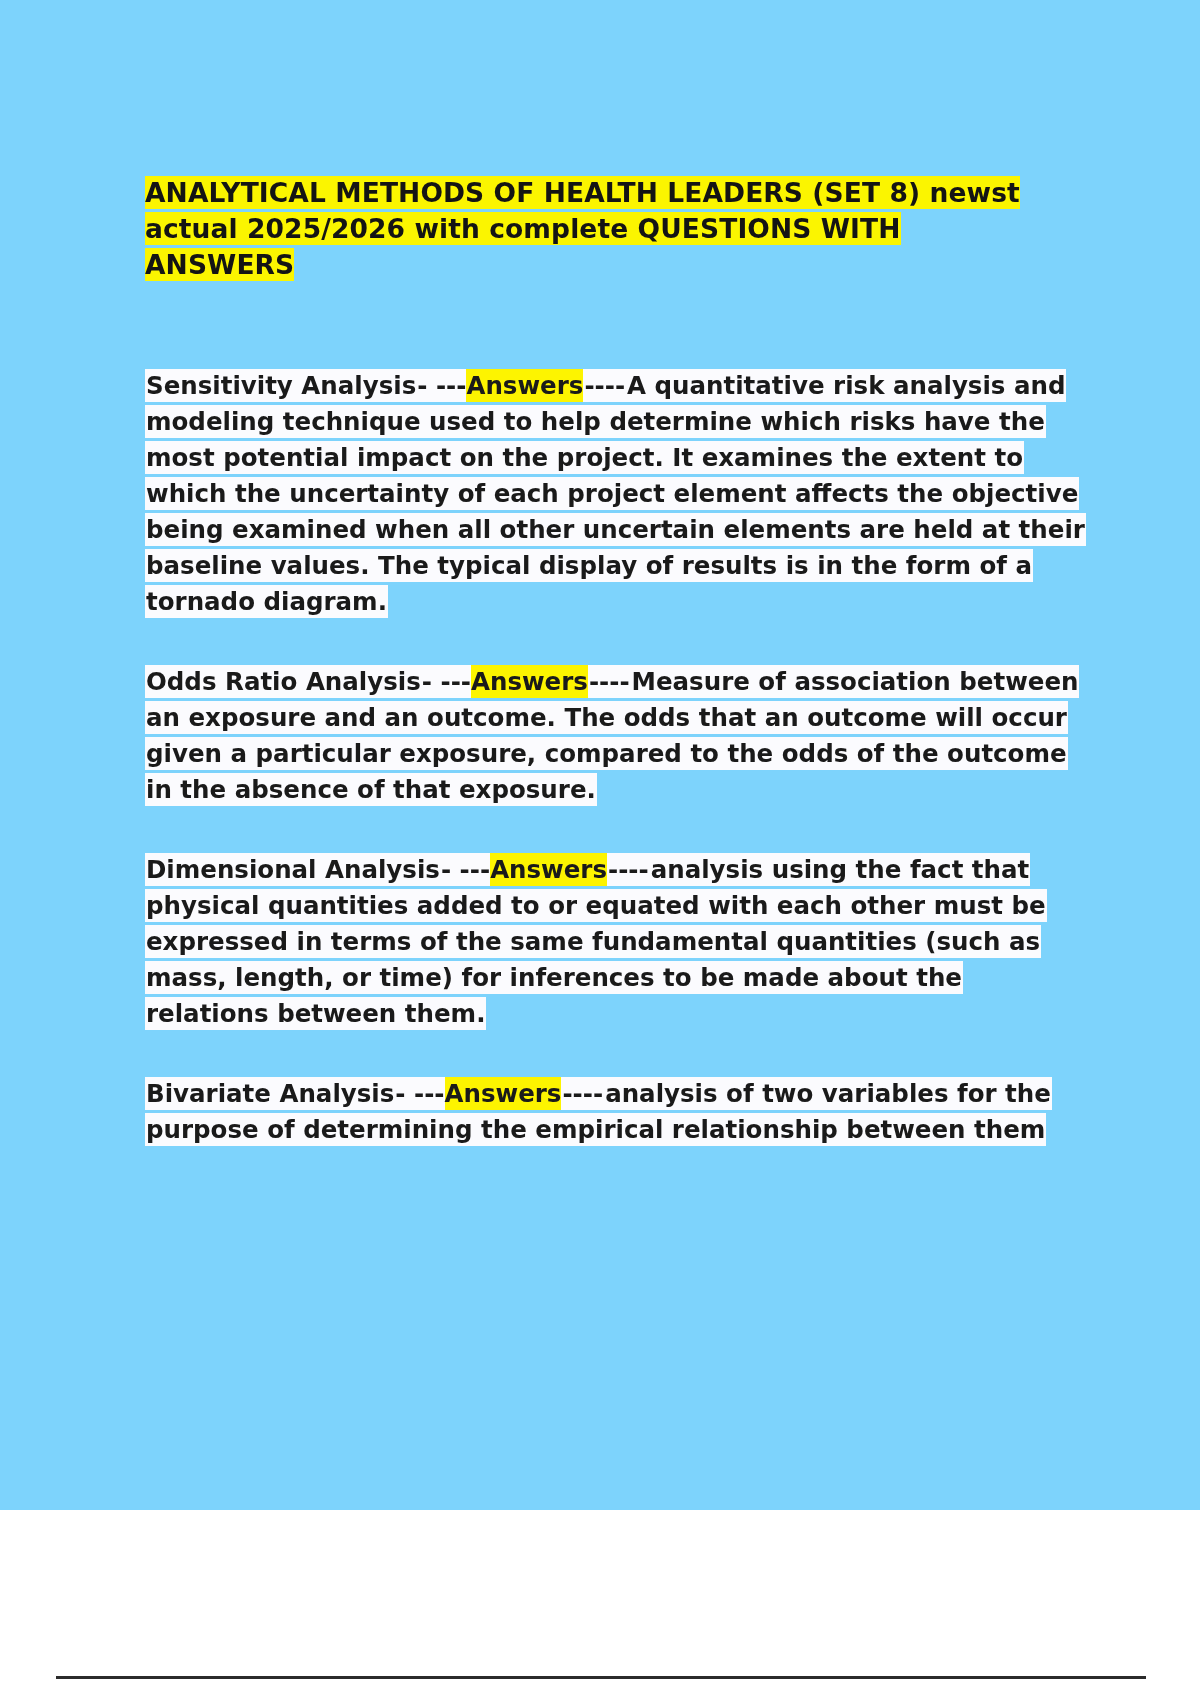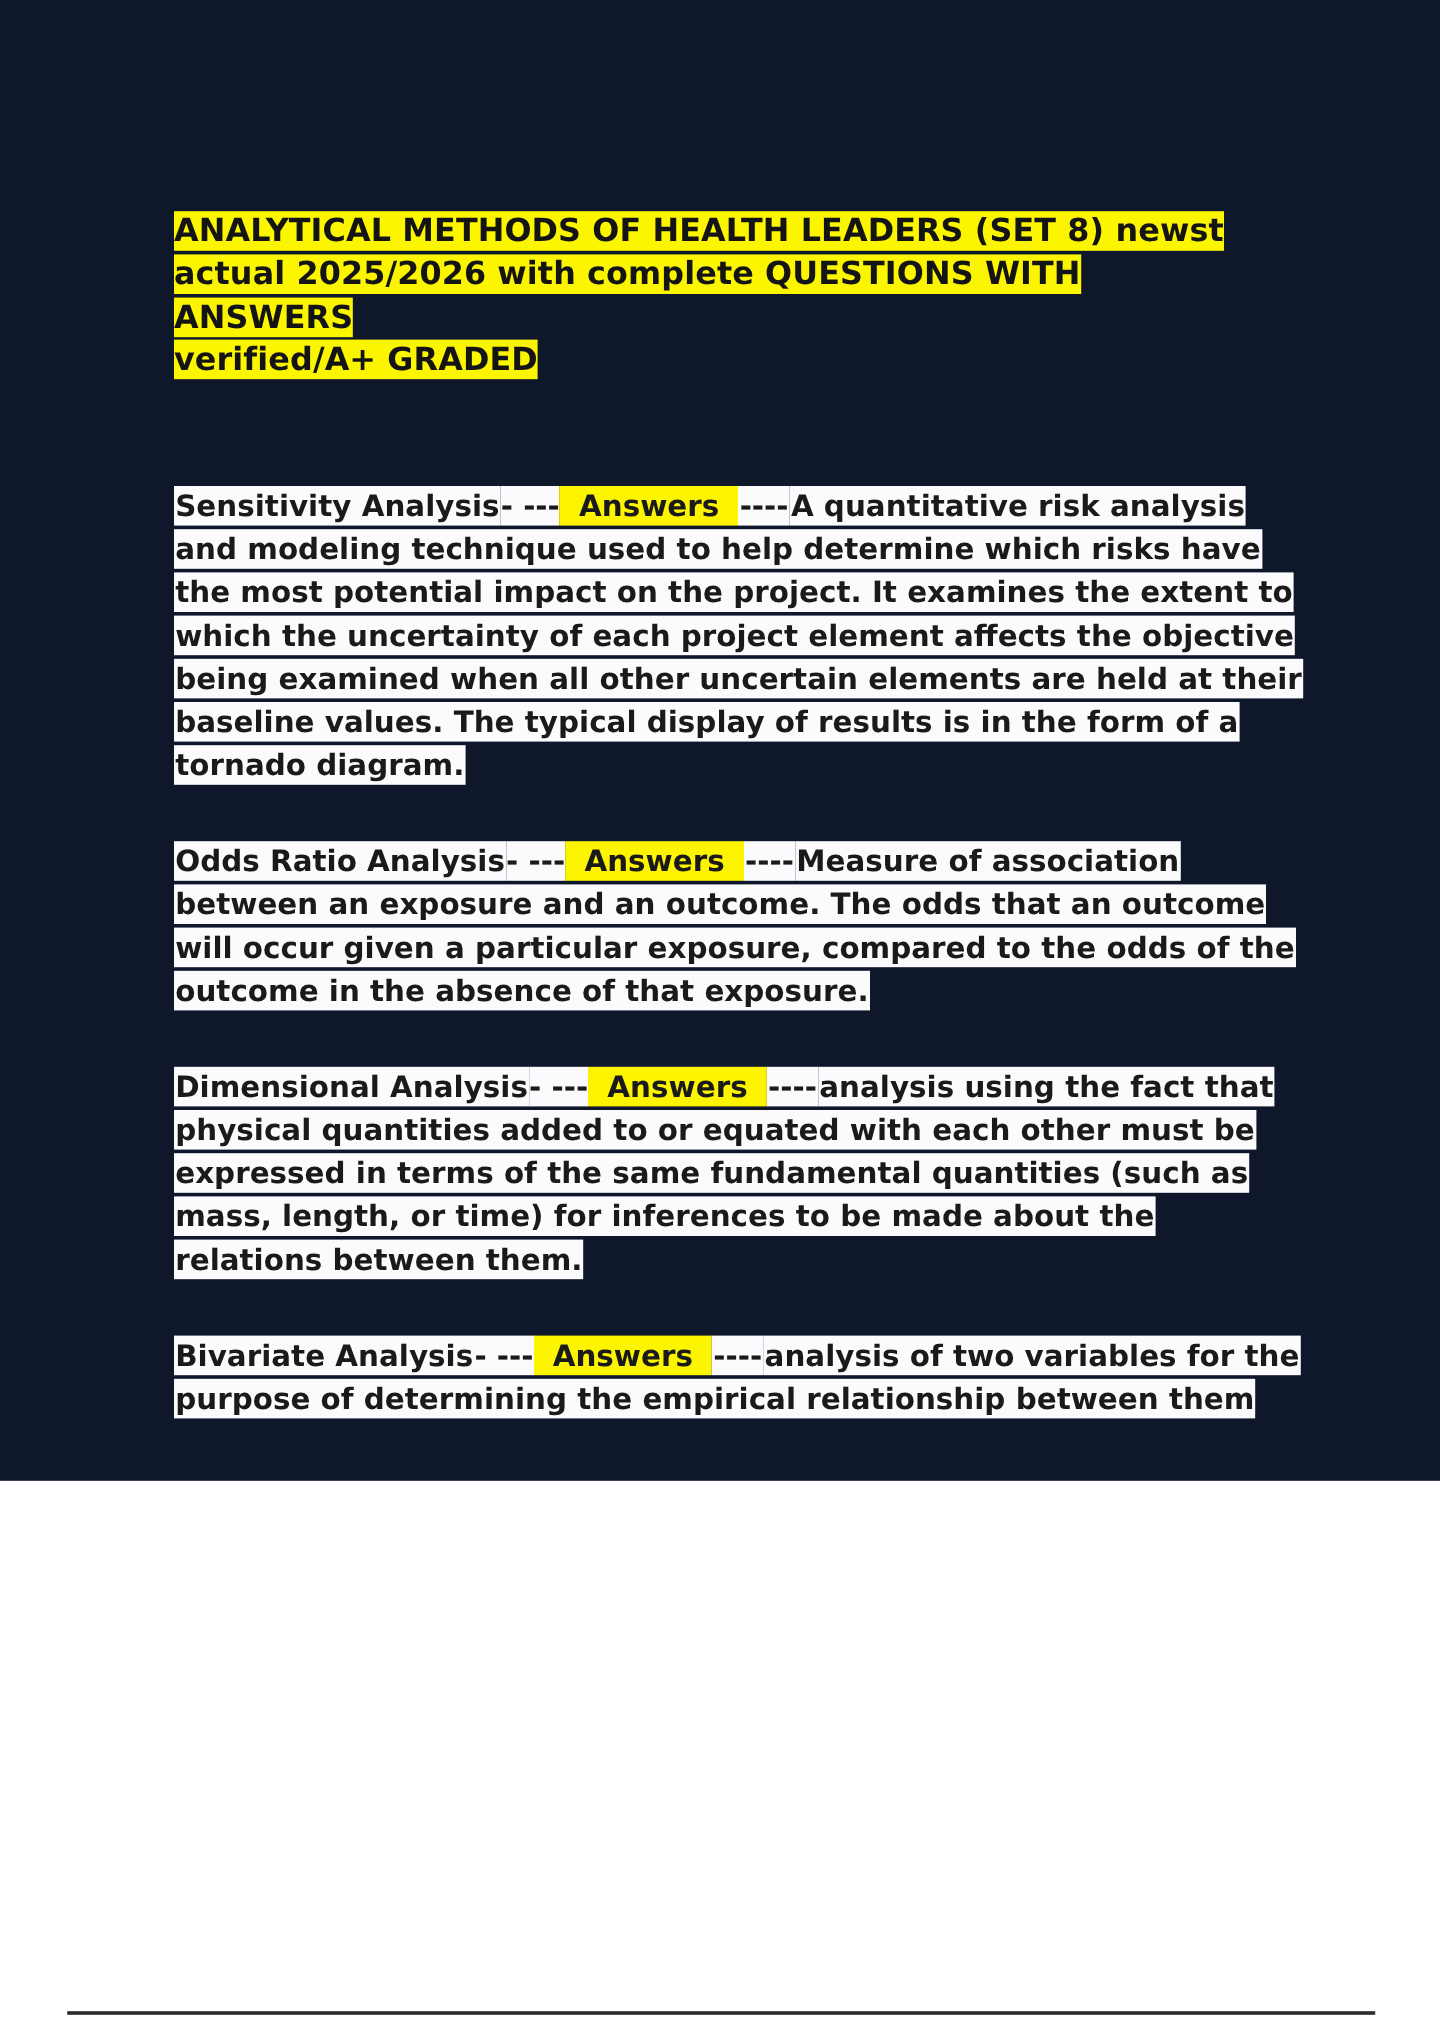--- a/index.html
+++ b/index.html
@@ -11,22 +11,22 @@
     height: 1700px;
     background: #ffffff;
     font-family: "DejaVu Sans", sans-serif;
     overflow: hidden;
   }
   .page {
     position: absolute;
     left: 0;
     top: 0;
     width: 1200px;
-    height: 1234px;
-    background: #0f172a;
+    height: 1510px;
+    background: #7dd3fc;
   }
   .content {
     position: absolute;
     left: 145px;
     top: 175px;
     width: 940px;
   }
   .doc-title {
     font-size: 26.5px;
     font-weight: bold;
@@ -60,21 +60,21 @@
     background: #fbfbfe;
     box-decoration-break: clone;
     -webkit-box-decoration-break: clone;
     padding: 2px 1px;
     text-align: right;
   }
   .ans-tag {
     background: #fdf400;
     box-decoration-break: clone;
     -webkit-box-decoration-break: clone;
-    padding: 2px 16px;
+    padding: 2px 0;
   }
   .dashes {
     background: #fbfbfe;
     padding: 2px 0;
   }
   .footer-strip {
     position: absolute;
     left: 0;
     top: 1510px;
     width: 1200px;
@@ -93,21 +93,20 @@
 </head>
 <body>
 
 <div class="page">
 
   <div class="content">
 
     <h1 class="doc-title">
       <span class="hl">ANALYTICAL METHODS OF HEALTH LEADERS (SET 8) newst</span><br>
       <span class="hl">actual 2025/2026 with complete  QUESTIONS WITH ANSWERS</span><br>
-      <span class="hl">verified/A+ GRADED</span>
     </h1>
 
     <div class="qa-list">
 
       <p class="qa-item">
         <span class="qa-text">Sensitivity Analysis</span><span class="dashes">- ---</span><span class="ans-tag">Answers</span><span class="qa-text">----</span><span class="qa-text">A quantitative risk analysis and modeling technique used to help determine which risks have the most potential impact on the project. It examines the extent to which the uncertainty of each project element affects the objective being examined when all other uncertain elements are held at their baseline values. The typical display of results is in the form of a tornado diagram.</span>
       </p>
 
 
       <p class="qa-item">

